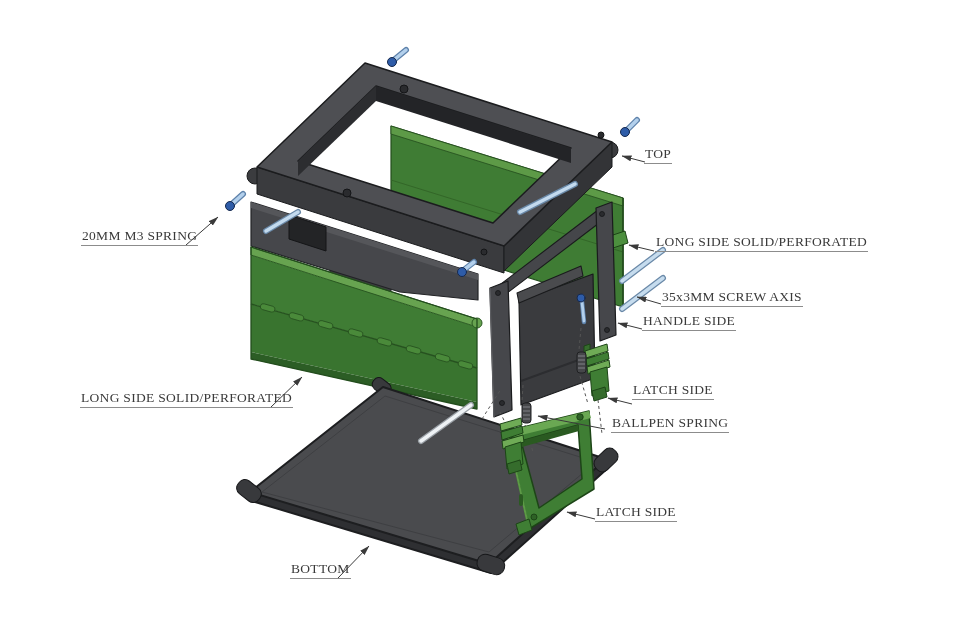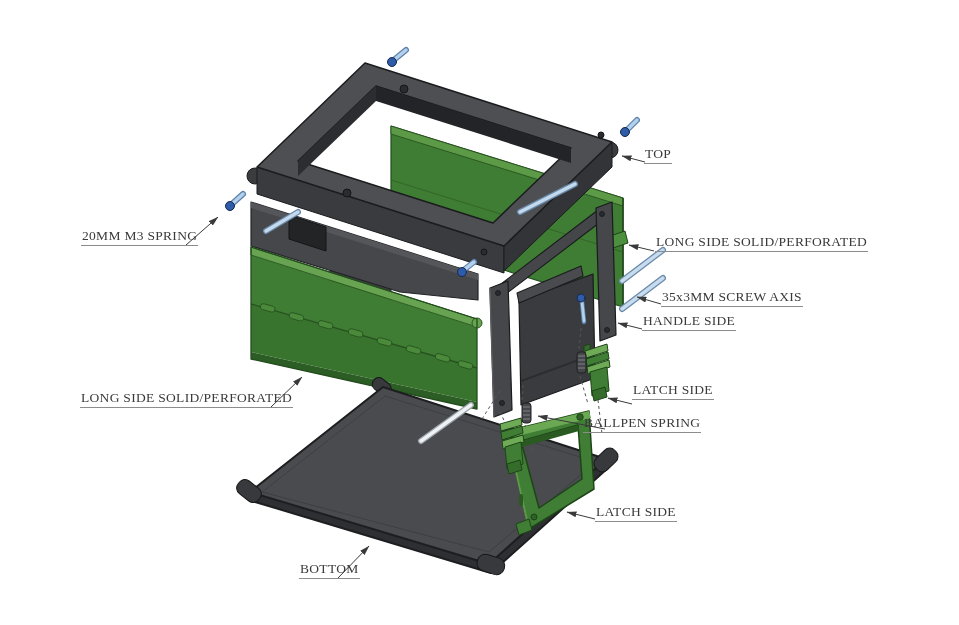--- a/index.html
+++ b/index.html
@@ -223,27 +223,27 @@
 </div>
 <div class="callout" style="left:661px;top:290px;">
   <span>35x3MM SCREW AXIS</span>
 </div>
 <div class="callout" style="left:642px;top:314px;">
   <span>HANDLE SIDE</span>
 </div>
 <div class="callout" style="left:632px;top:383px;">
   <span>LATCH SIDE</span>
 </div>
-<div class="callout" style="left:583px;top:416px;">
+<div class="callout" style="left:611px;top:416px;">
   <span>BALLPEN SPRING</span>
 </div>
 <div class="callout" style="left:595px;top:505px;">
   <span>LATCH SIDE</span>
 </div>
-<div class="callout" style="left:299px;top:562px;text-align:right;">
+<div class="callout" style="left:290px;top:562px;text-align:right;">
   <span>BOTTOM</span>
 </div>
 <div class="callout" style="left:81px;top:229px;">
   <span>20MM M3 SPRING</span>
 </div>
 <div class="callout" style="left:80px;top:391px;">
   <span>LONG SIDE SOLID/PERFORATED</span>
 </div>
 
 </div>

